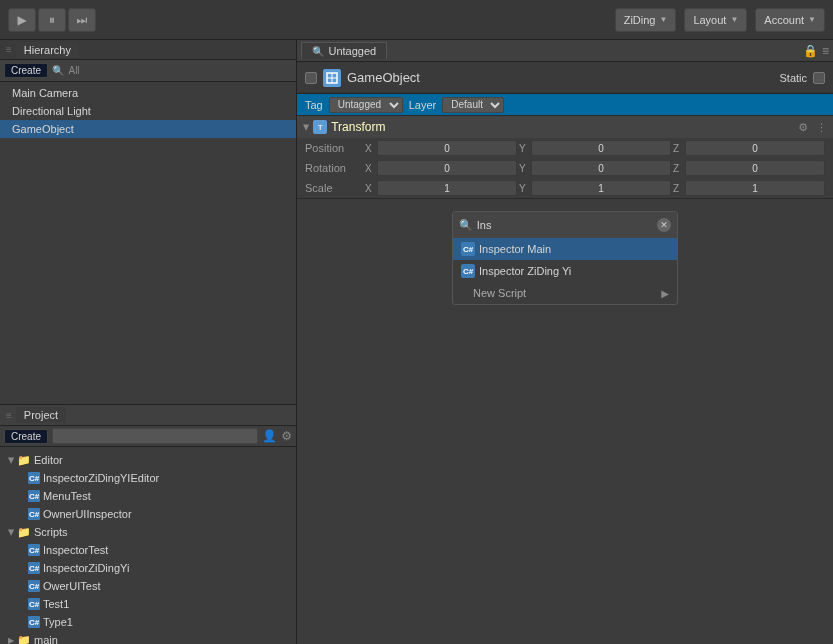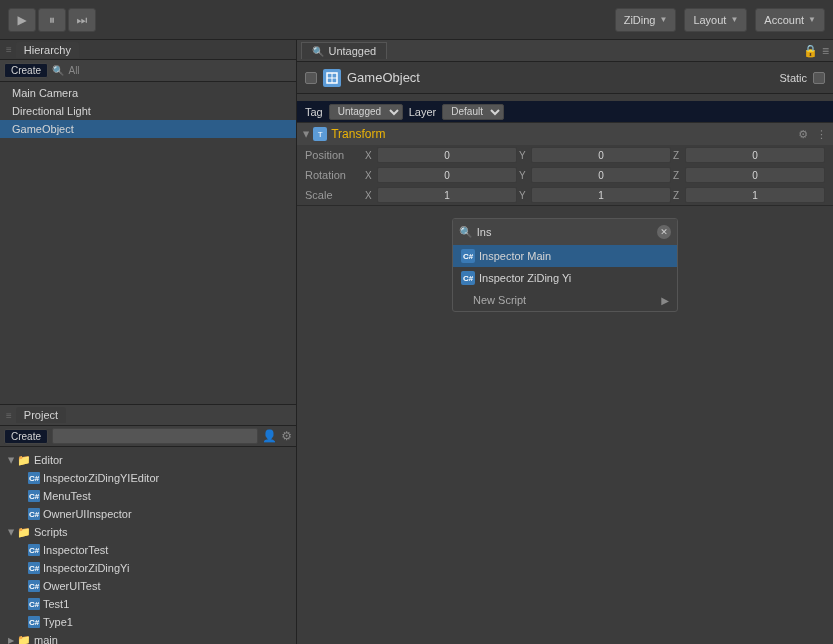--- a/index.html
+++ b/index.html
@@ -248,28 +248,27 @@
     .static-checkbox {
       width: 12px;
       height: 12px;
       background: #555;
       border: 1px solid #777;
       border-radius: 2px;
     }
 
     .tag-layer-row {
       height: 22px;
-      background: #0f172a;
+      background: #0369a1;
       border-bottom: 1px solid #2a2a2a;
       display: flex;
       align-items: center;
       padding: 0 8px;
       gap: 6px;
       font-size: 11px;
-      margin-top: 7px;
     }
     .tag-select, .layer-select {
       height: 16px;
       background: #555;
       border: 1px solid #444;
       border-radius: 2px;
       padding: 0 4px;
       color: #d4d4d4;
       font-size: 10px;
       cursor: pointer;
@@ -292,21 +291,21 @@
       width: 14px;
       height: 14px;
       background: #5c9bd6;
       border-radius: 2px;
       font-size: 8px;
       display: flex;
       align-items: center;
       justify-content: center;
       color: white;
     }
-    .component-name { font-size: 12px; color: #eab308; }
+    .component-name { font-size: 12px; color: #fef9c3; }
     .component-gear { margin-left: auto; color: #888; font-size: 11px; }
 
     .transform-row {
       height: 20px;
       display: flex;
       align-items: center;
       padding: 0 8px;
       background: #3c3c3c;
     }
     .transform-label {

